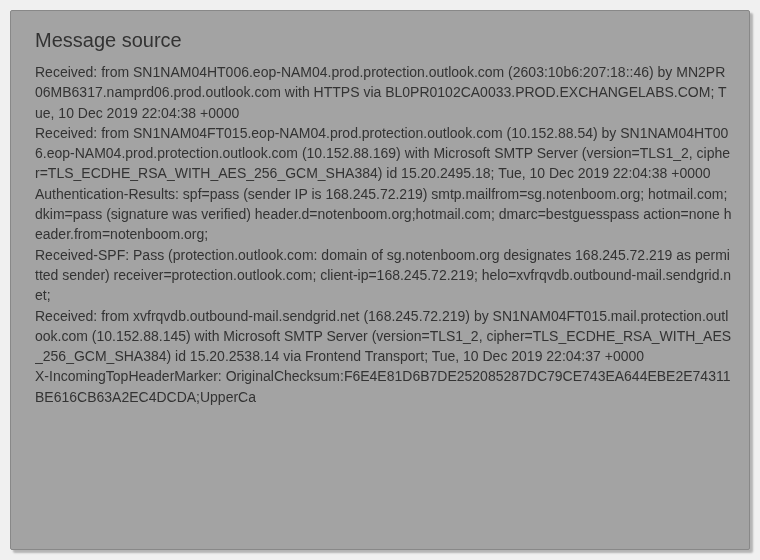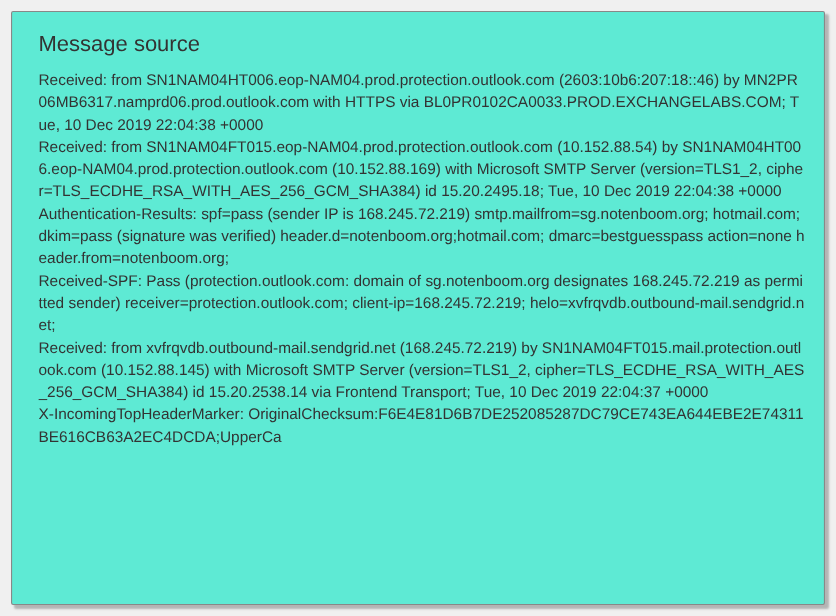--- a/index.html
+++ b/index.html
@@ -10,21 +10,21 @@
     body {
       font-family: "Segoe UI", -apple-system, BlinkMacSystemFont, sans-serif;
       background: #f0f0f0;
       width: 760px;
       height: 560px;
       display: flex;
       align-items: center;
       justify-content: center;
     }
     .dialog {
-      background: #5eead4;
+      background: #a3a3a3;
       width: 740px;
       height: 540px;
       border: 1px solid #888;
       border-radius: 2px;
       box-shadow: 3px 3px 2px rgba(0,0,0,0.25);
       display: flex;
       flex-direction: column;
       padding: 0;
       overflow: hidden;
     }

